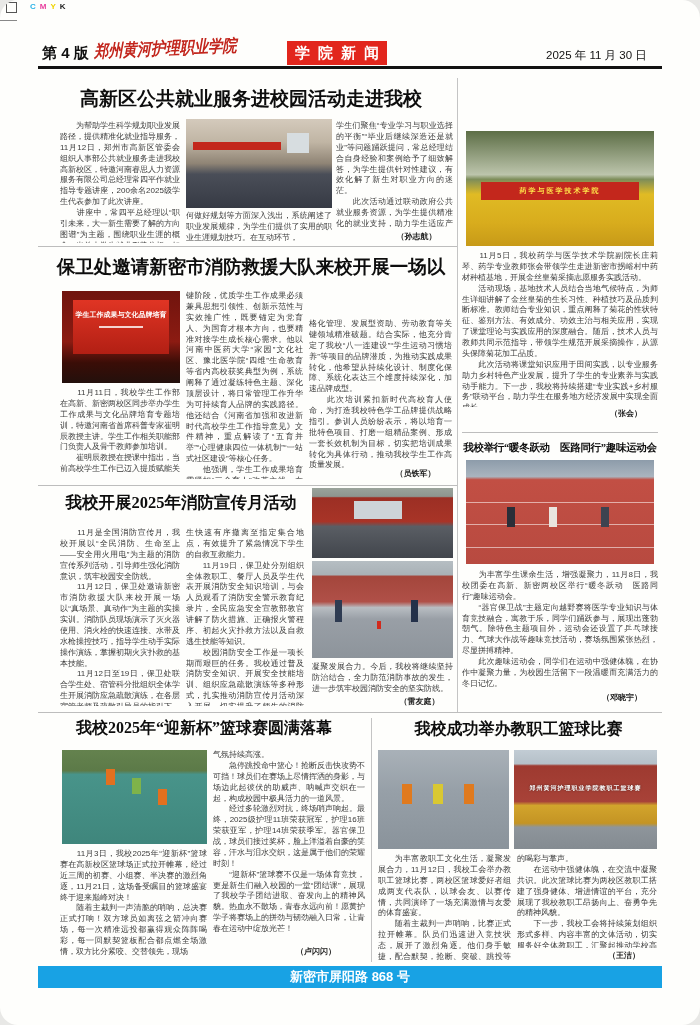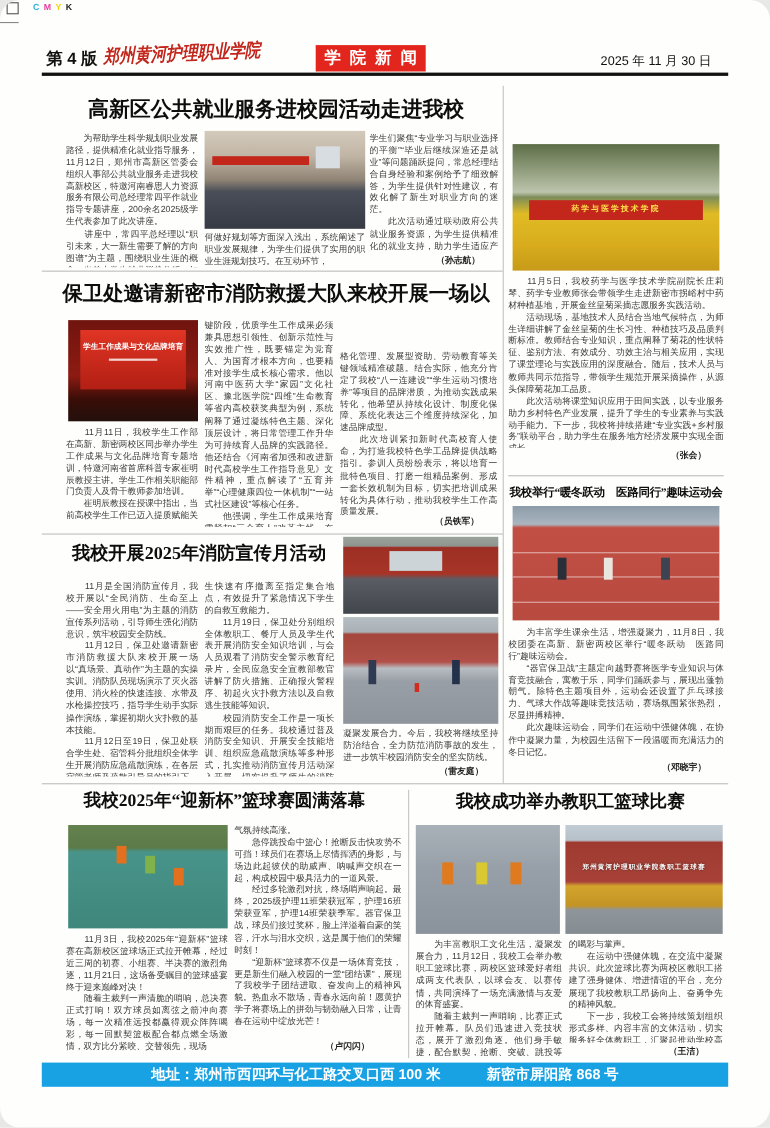--- a/index.html
+++ b/index.html
@@ -178,17 +178,16 @@
     <div class="cap">郑州黄河护理职业学院教职工篮球赛</div>
   </div>
   <div class="abs body" style="left:378px;top:854px;width:133px;height:106px;">　　为丰富教职工文化生活，凝聚发展合力，11月12日，我校工会举办教职工篮球比赛，两校区篮球爱好者组成两支代表队，以球会友、以赛传情，共同演绎了一场充满激情与友爱的体育盛宴。
 　　随着主裁判一声哨响，比赛正式拉开帷幕。队员们迅速进入竞技状态，展开了激烈角逐。他们身手敏捷，配合默契，抢断、突破、跳投等精彩瞬间层出不穷，每一次精妙传球、每一记精准得分都赢得观众</div>
   <div class="abs body" style="left:517px;top:854px;width:140px;height:94px;">的喝彩与掌声。
 　　在运动中强健体魄，在交流中凝聚共识。此次篮球比赛为两校区教职工搭建了强身健体、增进情谊的平台，充分展现了我校教职工昂扬向上、奋勇争先的精神风貌。
 　　下一步，我校工会将持续策划组织形式多样、内容丰富的文体活动，切实服务好全体教职工，汇聚起推动学校高质量发展的磅礴力量。</div>
   <div class="abs byline" style="left:591px;top:950px;width:66px;">（王洁）</div>
 
   <div id="footer" class="abs" style="left:38px;top:966px;width:624px;height:22px;">
-    <span>地址：郑州市西四环与化工路交叉口西 100 米</span>
     <span>新密市屏阳路 868 号</span>
   </div>
 
 </div>
 
 </body></html>

